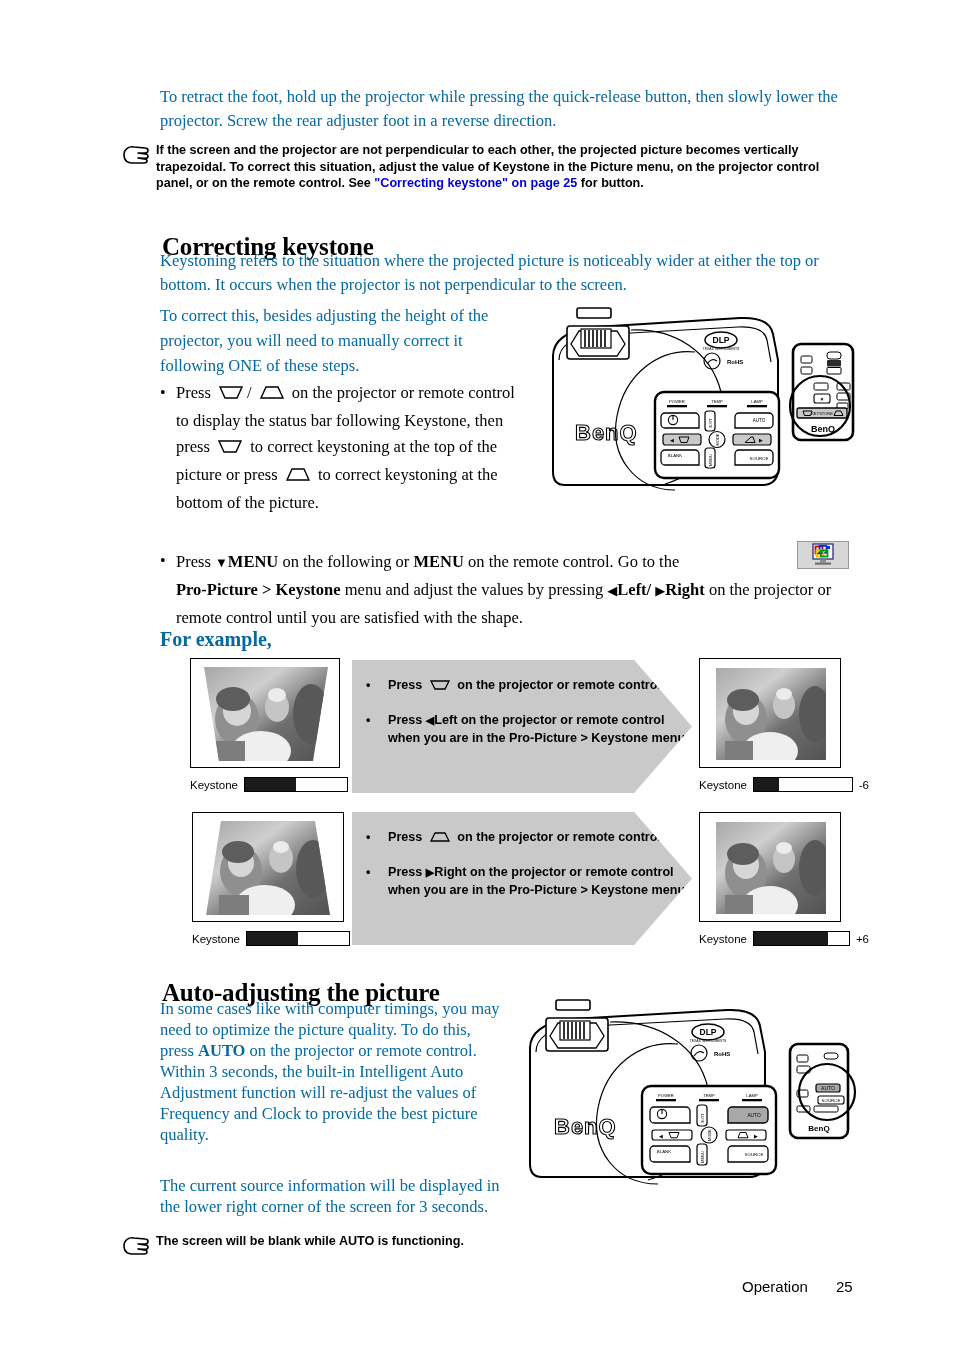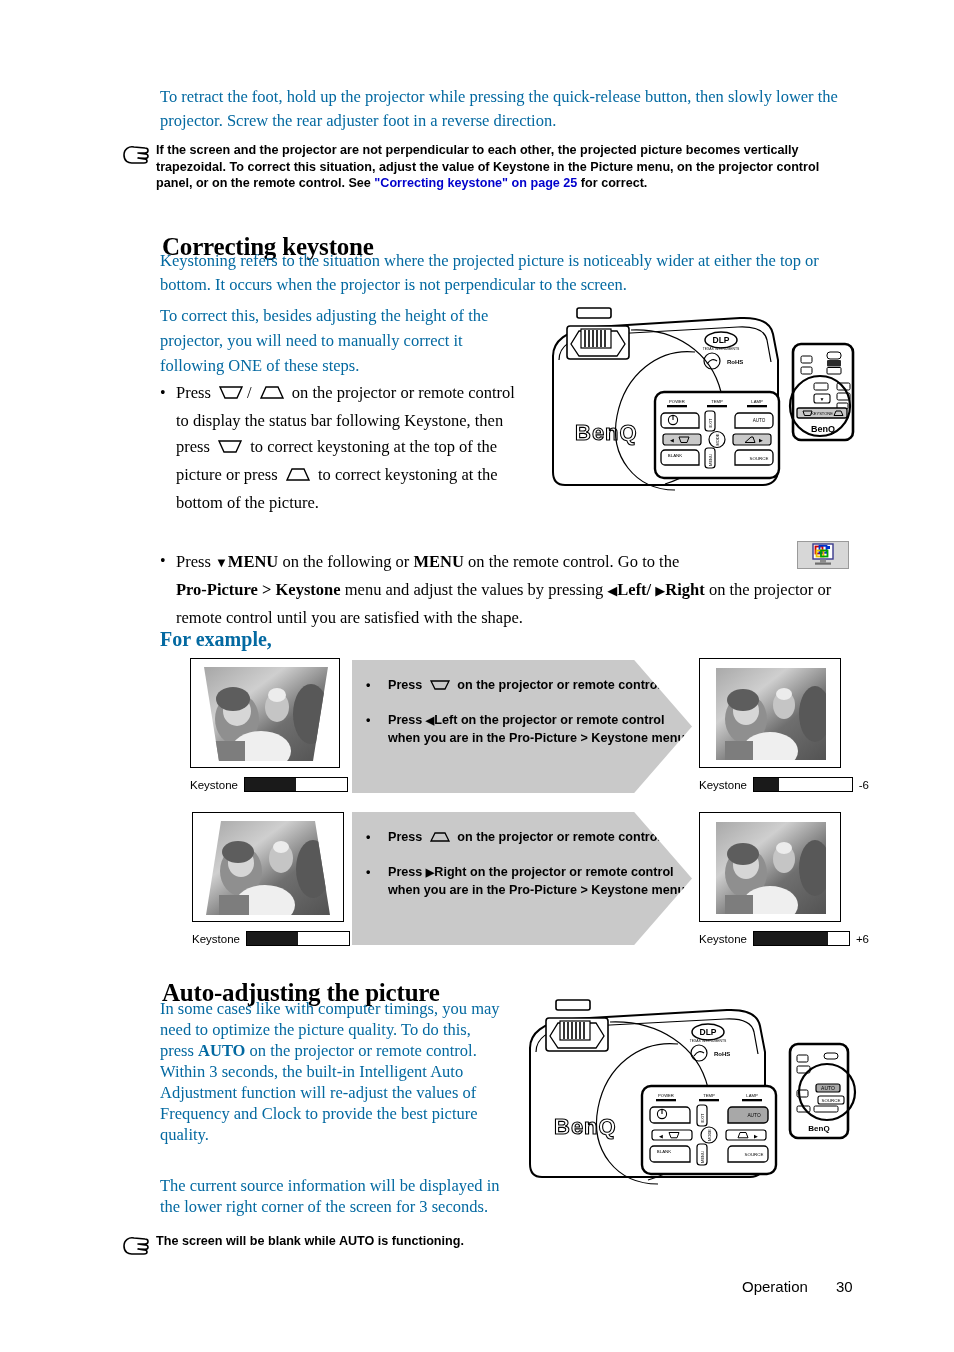--- a/index.html
+++ b/index.html
@@ -123,21 +123,21 @@
   <div class="note" style="left:120px; top:142px; width:730px;">
     <span class="hand-icon">
       <svg width="30" height="22" viewBox="0 0 30 22">
         <path d="M4 11 C4 5, 9 2, 14 3 L25 4 C27 4, 28 5, 28 6.5 C28 8, 27 9, 25 9 L18 9
                  L25 10 C27 10, 28 11, 28 12.2 C28 13.5, 27 14.3, 25 14.3 L18 14
                  L24 15 C26 15, 27 16, 27 17 C27 18.2, 26 19, 24 19 L13 19
                  C8 19.5, 4 17, 4 11 Z" fill="none" stroke="#000" stroke-width="1.6" stroke-linejoin="round"></path>
       </svg>
     </span>
     <div class="note-text">
-      <span>If the screen and the projector are not perpendicular to each other, the projected picture becomes vertically trapezoidal. To correct this situation, adjust the value of Keystone in the Picture menu, on the projector control panel, or on the remote control. See </span><span class="link">"Correcting keystone" on page 25</span><span> for correct.</span>
+      <span>If the screen and the projector are not perpendicular to each other, the projected picture becomes vertically trapezoidal. To correct this situation, adjust the value of Keystone in the Picture menu, on the projector control panel, or on the remote control. See </span><span class="link">"Correcting keystone" on page 25</span><span> for button.</span>
     </div>
   </div>
 
   <h2 class="section-title" style="left:146px; top:217px;">Correcting keystone</h2>
 
   <div class="body-par" style="left:160px; top:303px; width:370px; line-height:25px;">To correct this, besides adjusting the height of the projector, you will need to manually correct it following ONE of these steps.</div>
 
   <div class="body-par" style="left:160px; top:249px; width:700px;">Keystoning refers to the situation where the projected picture is noticeably wider at either the top or bottom. It occurs when the projector is not perpendicular to the screen.</div>
 
   <div class="bullet-row" style="left:160px; top:380px; width:370px;">
@@ -594,16 +594,16 @@
         <text x="38" y="46" font-family="Liberation Sans, sans-serif" font-size="5" text-anchor="middle" fill="#000">AUTO</text>
         <rect x="28" y="52" width="26" height="8" rx="2" fill="#fff" stroke="#000" stroke-width="1.1"></rect>
         <text x="41" y="58" font-family="Liberation Sans, sans-serif" font-size="4.4" text-anchor="middle" fill="#000">SOURCE</text>
         <text x="29" y="87" font-family="Liberation Sans, sans-serif" font-size="8" font-weight="bold" text-anchor="middle" fill="#000">BenQ</text>
         <circle cx="37" cy="48" r="28" fill="none" stroke="#000" stroke-width="2.2"></circle>
       </g>
     </svg>
   </div>
 
   <div class="footer" style="left:742px; top:1278px;">
-    <span>Operation</span><span class="pg">30</span>
+    <span>Operation</span><span class="pg">25</span>
   </div>
 
 </div>
 
 </body></html>

